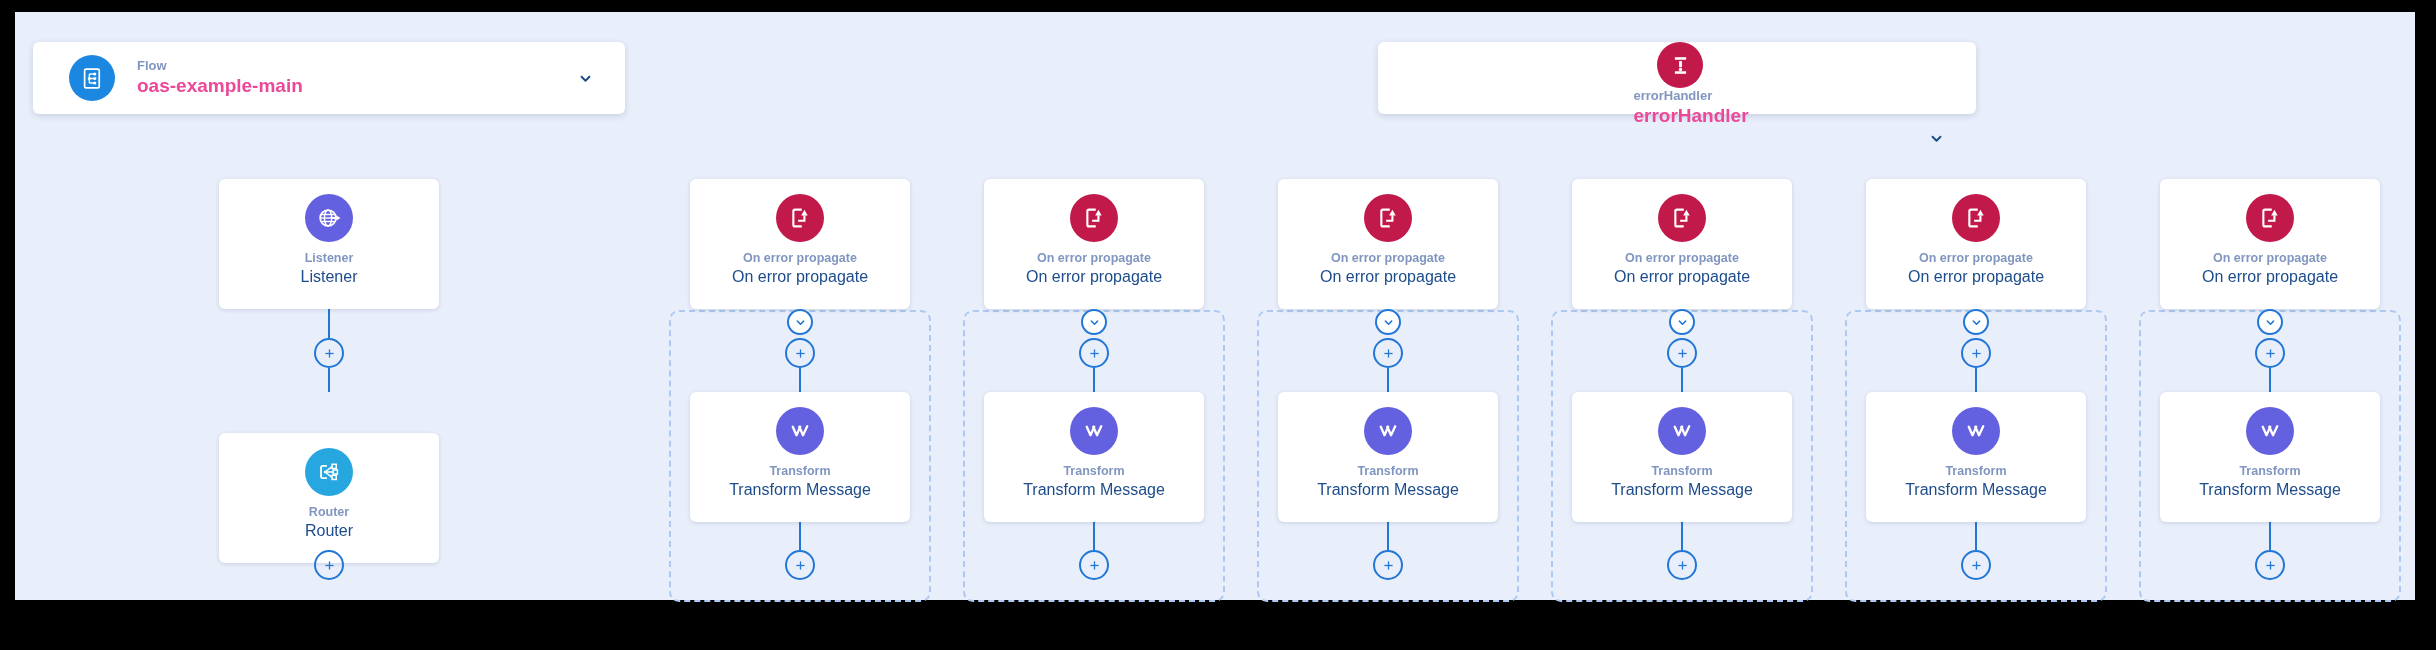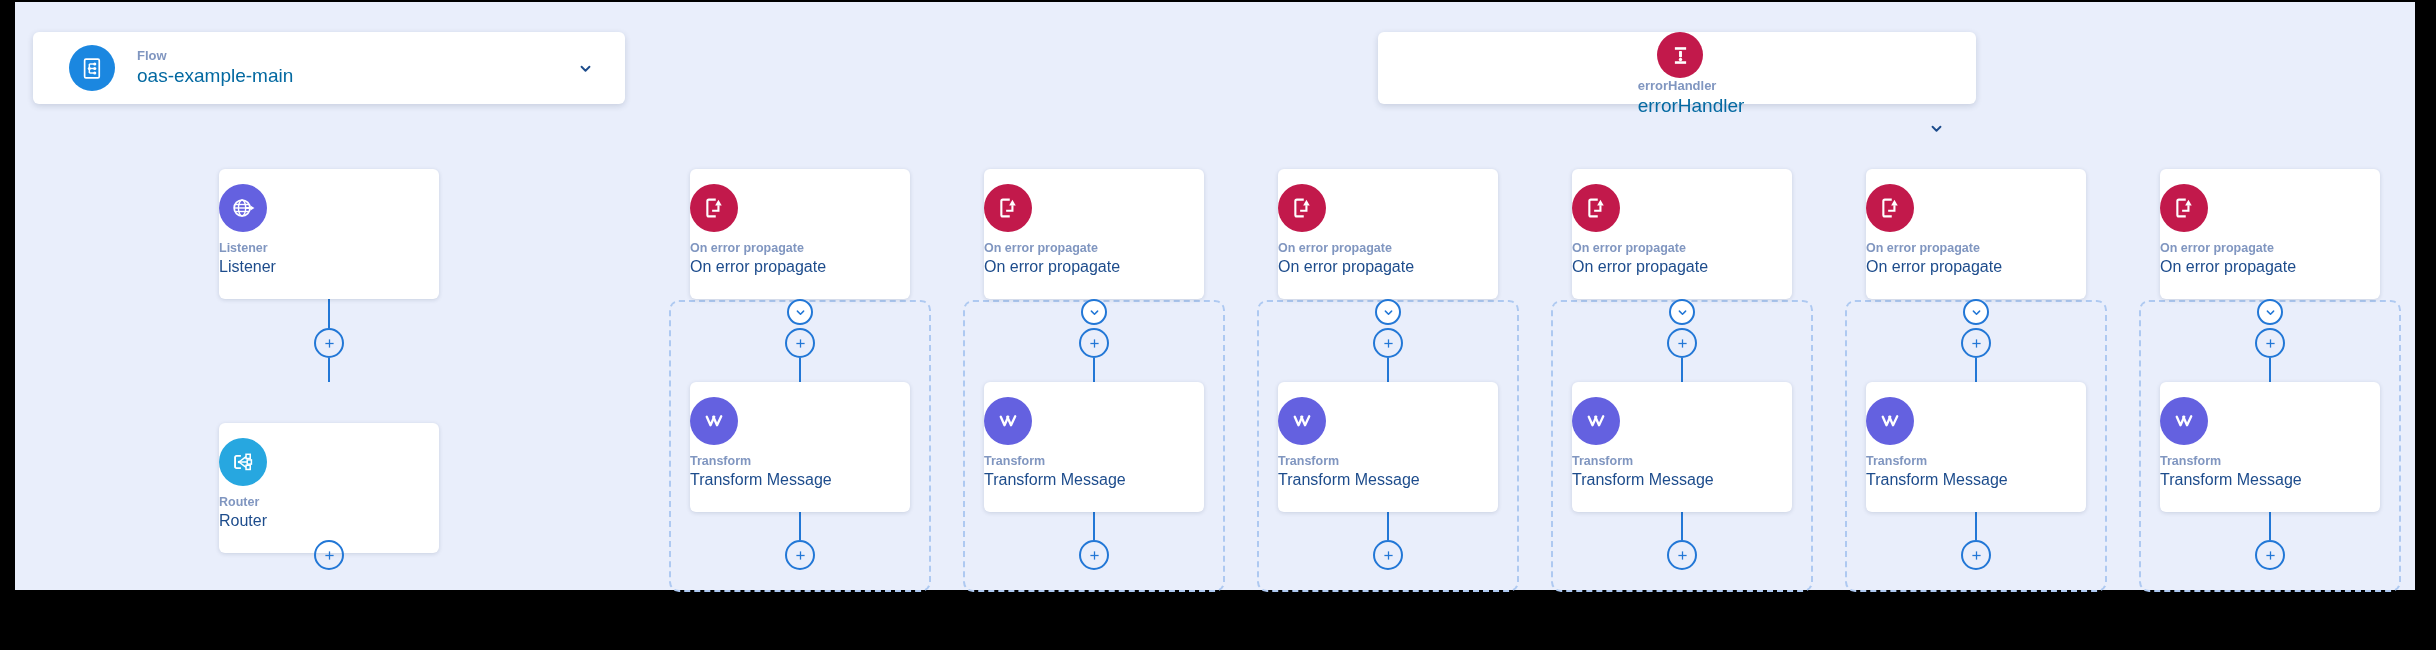--- a/index.html
+++ b/index.html
@@ -1,43 +1,43 @@
 <!DOCTYPE html>
 <html><head>
 <meta charset="utf-8">
 <style>
   html,body{margin:0;padding:0;}
   body{
     width:2436px;height:650px;background:#000;position:relative;
     font-family:"Liberation Sans",sans-serif;overflow:hidden;
   }
   .canvas{
-    position:absolute;left:15px;top:2px;width:2400px;height:588px;
+    position:absolute;left:15px;top:12px;width:2400px;height:588px;
     background:#e9eefb;
   }
 
   
   .selector-card{
     position:absolute;top:30px;height:72px;background:#fff;border-radius:6px;
     box-shadow:0 2px 6px rgba(23,43,77,.16);
     display:flex;align-items:center;box-sizing:border-box;
     padding:0 30px 0 36px;cursor:pointer;
   }
   .sel-icon{width:46px;height:46px;border-radius:50%;flex:0 0 auto;
     display:flex;align-items:center;justify-content:center;}
   .sel-texts{margin-left:22px;display:flex;flex-direction:column;}
   .sel-label{font-size:13px;font-weight:600;color:#8096c0;line-height:1.25;}
-  .sel-title{font-size:19px;font-weight:400;color:#0369a1;line-height:1.3;}
+  .sel-title{font-size:19px;font-weight:700;color:#ec4899;line-height:1.3;}
   .sel-chevron{margin-left:auto;color:#1d4c8c;display:flex;}
 
   
   .node-card{
     position:absolute;width:220px;height:130px;background:#fff;border-radius:6px;
     box-shadow:0 1px 4px rgba(23,43,77,.15);
-    display:flex;flex-direction:column;align-items:flex-start;cursor:pointer;z-index:1;
+    display:flex;flex-direction:column;align-items:center;cursor:pointer;z-index:1;
   }
   .node-icon{width:48px;height:48px;border-radius:50%;margin-top:15px;
     display:flex;align-items:center;justify-content:center;}
   .node-label{margin-top:9px;font-size:12.5px;font-weight:600;color:#8096c0;}
   .node-title{margin-top:3px;font-size:16px;font-weight:400;color:#1d4c8c;}
 
   .bg-blue{background:#1b87e0}
   .bg-red{background:#c2194b}
   .bg-indigo{background:#6461e0}
   .bg-cyan{background:#27a7e0}

